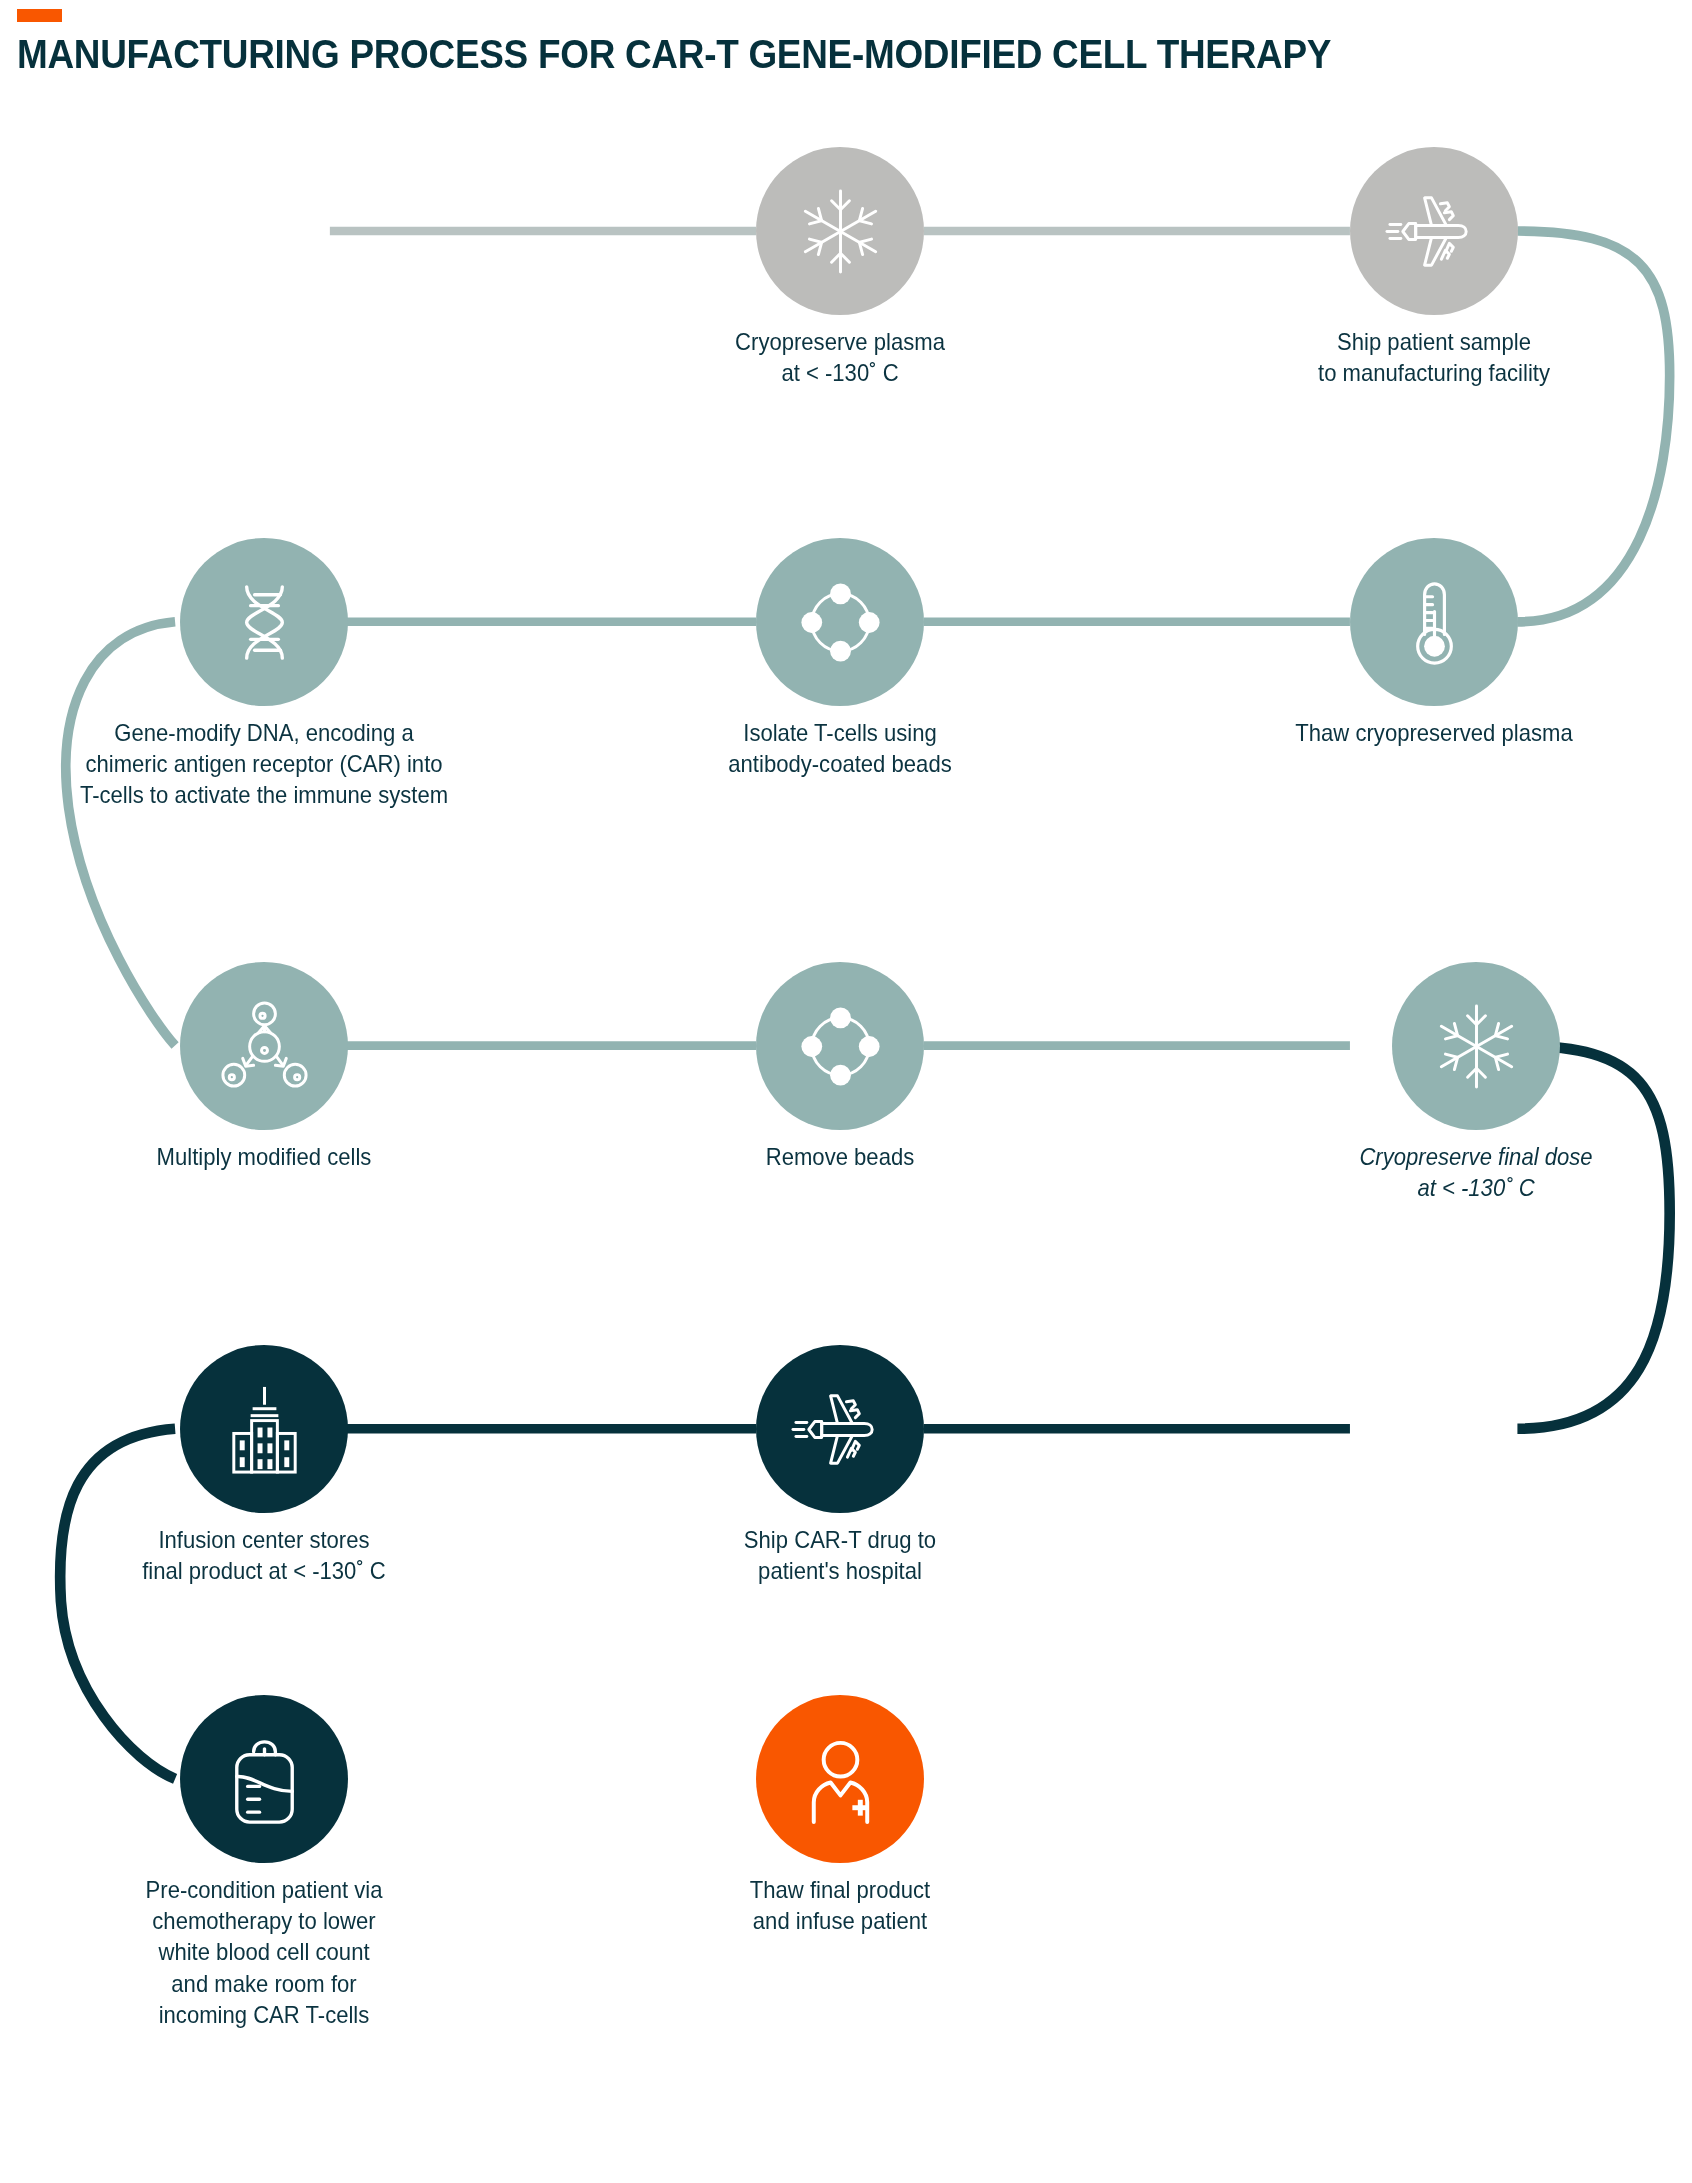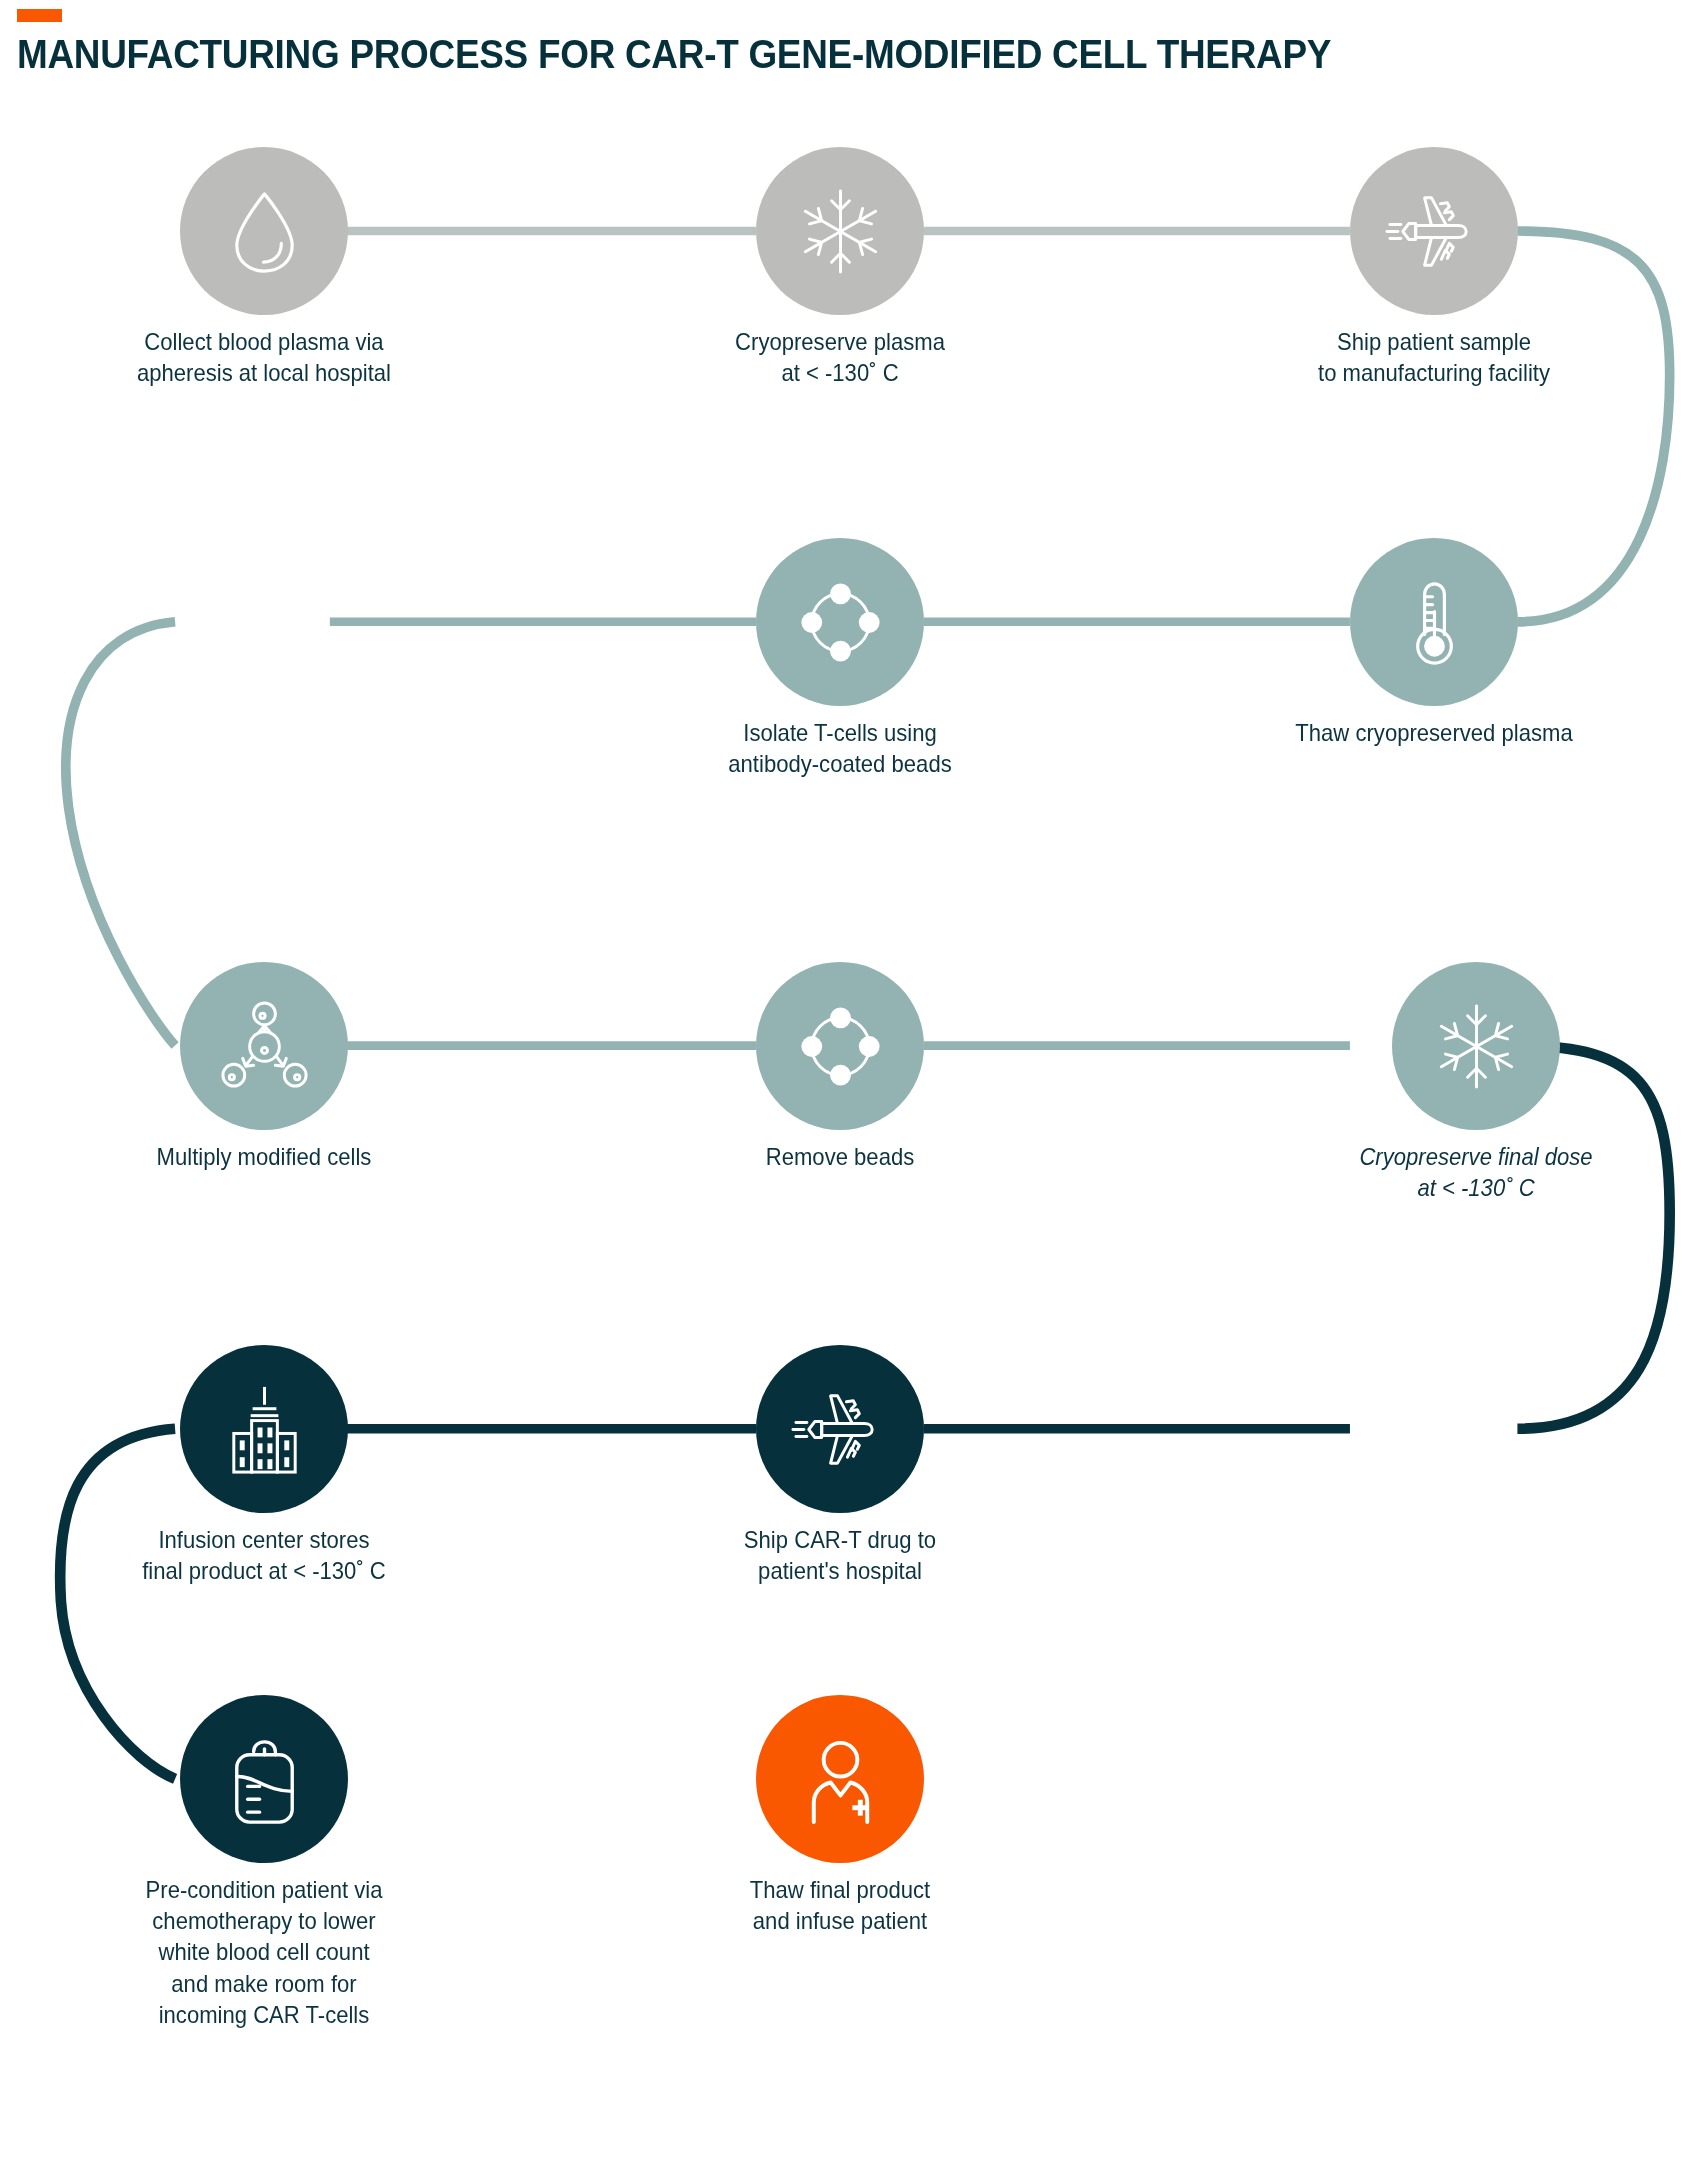--- a/index.html
+++ b/index.html
@@ -110,30 +110,20 @@
     <path d="M2990 2060 C 3230 2060 3290 2140 3290 2390 C 3290 2640 3230 2815 2990 2815" fill="none" stroke="#06313c" stroke-width="21"></path>
 
     <line x1="2660" y1="2815" x2="1820" y2="2815" stroke="#06313c" stroke-width="19"></line>
     <line x1="1490" y1="2815" x2="650" y2="2815" stroke="#06313c" stroke-width="19"></line>
 
     <path d="M345 2815 C 145 2830 110 2980 120 3155 C 132 3330 260 3470 345 3505" fill="none" stroke="#06313c" stroke-width="21"></path>
 
     <line x1="650" y1="3505" x2="1490" y2="3505" stroke="url(#navy2orange)" stroke-width="19"></line>
   </svg>
 
-  <div class="node" style="left:180px; top:147px;">
-    <div class="bubble bub-gray">
-      <svg viewBox="0 0 100 100">
-        <path d="M50 12 C50 12 22 46 22 64 C22 80 34.5 90 50 90 C65.5 90 78 80 78 64 C78 46 50 12 50 12 Z" fill="none" stroke="#fff" stroke-width="3.2" stroke-linejoin="round"></path>
-        <path d="M67 62 C67 74 59 81 49 81" fill="none" stroke="#fff" stroke-width="3.2" stroke-linecap="round"></path>
-      </svg>
-    </div>
-    <div class="caption">Collect blood plasma via
-apheresis at local hospital</div>
-  </div>
 
   <div class="node" style="left:756px; top:147px;">
     <div class="bubble bub-gray">
       <svg viewBox="0 0 100 100">
         <g fill="none" stroke="#fff" stroke-width="3" stroke-linecap="round">
           <g>
             <line x1="50" y1="9" x2="50" y2="91"></line>
             <polyline points="41,19 50,28 59,19"></polyline>
             <polyline points="41,81 50,72 59,81"></polyline>
           </g>
@@ -169,20 +159,37 @@
           <line x1="16" y1="43" x2="5" y2="43"></line>
           <line x1="13" y1="50" x2="2" y2="50"></line>
           <line x1="16" y1="57" x2="5" y2="57"></line>
         </g>
       </svg>
     </div>
     <div class="caption w-wide">Ship patient sample
 to manufacturing facility</div>
   </div>
 
+  <div class="node" style="left:180px; top:538px;">
+    <div class="bubble bub-teal">
+      <svg viewBox="0 0 100 100">
+        <g fill="none" stroke="#fff" stroke-width="3.4" stroke-linecap="round">
+          <path d="M32 14 C32 34 68 40 68 50 C68 60 32 66 32 86"></path>
+          <path d="M68 14 C68 34 32 40 32 50 C32 60 68 66 68 86"></path>
+          <line x1="40" y1="22" x2="66" y2="22"></line>
+          <line x1="36" y1="33" x2="64" y2="33"></line>
+          <line x1="36" y1="67" x2="64" y2="67"></line>
+          <line x1="40" y1="78" x2="66" y2="78"></line>
+        </g>
+      </svg>
+    </div>
+    <div class="caption w-xwide">Gene-modify DNA, encoding a
+chimeric antigen receptor (CAR) into
+T-cells to activate the immune system</div>
+  </div>
 
   <div class="node" style="left:756px; top:538px;">
     <div class="bubble bub-teal">
       <svg viewBox="0 0 100 100">
         <circle cx="50" cy="50" r="29" fill="none" stroke="#fff" stroke-width="3"></circle>
         <circle cx="50" cy="21" r="10.5" fill="#fff"></circle>
         <circle cx="50" cy="79" r="10.5" fill="#fff"></circle>
         <circle cx="21" cy="50" r="10.5" fill="#fff"></circle>
         <circle cx="79" cy="50" r="10.5" fill="#fff"></circle>
       </svg>

